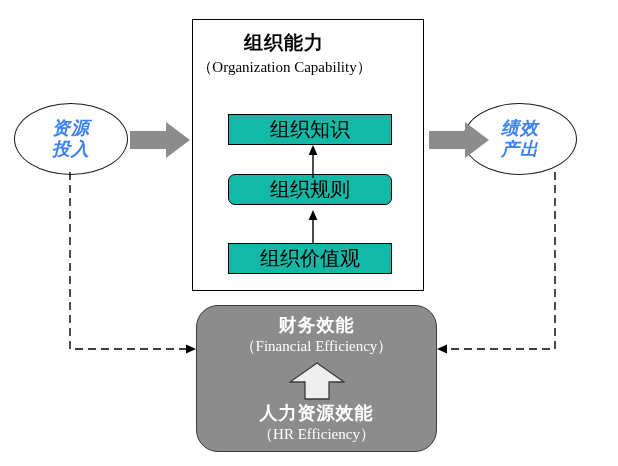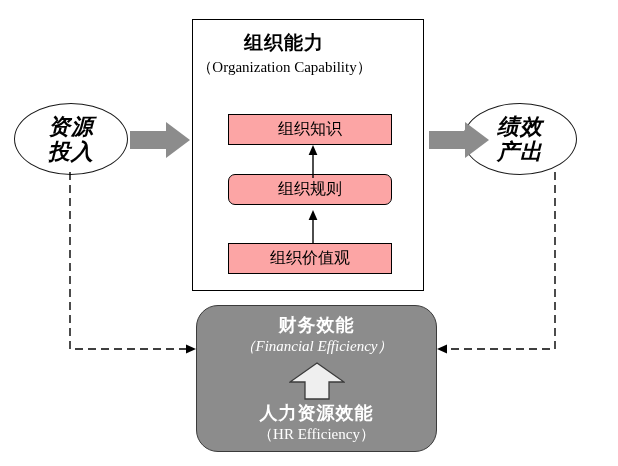--- a/index.html
+++ b/index.html
@@ -51,25 +51,25 @@
   }
 
   
   .inner-box {
     position: absolute;
     left: 228px;
     width: 164px;
     height: 31px;
     border: 1.2px solid #000000;
     box-sizing: border-box;
-    background: #fca5a5;
+    background: #14b8a6;
     display: flex;
     align-items: center;
     justify-content: center;
-    font-size: 16px;
+    font-size: 20px;
     color: #000000;
     font-family: "Liberation Serif", "DejaVu Serif", serif;
   }
   .inner-box.k1 { top: 114px; }
   .inner-box.k2 { top: 174px; border-radius: 7px; }
   .inner-box.k3 { top: 243px; }
 
   
   .thin-arrow {
     position: absolute;
@@ -88,24 +88,24 @@
     border: 1.5px solid #1a1a1a;
     border-radius: 50%;
     background: #ffffff;
     display: flex;
     flex-direction: column;
     align-items: center;
     justify-content: center;
     line-height: 1.15;
   }
   .ellipse span {
-    font-size: 22px;
+    font-size: 18px;
     font-weight: bold;
     font-style: italic;
-    color: #000000;
+    color: #3b82f6;
     letter-spacing: 1px;
     font-family: "DejaVu Serif", "Liberation Serif", serif;
   }
   .ellipse.left  { left: 14px;  top: 103px; }
   .ellipse.right { left: 463px; top: 103px; }
 
   
   .block-arrow {
     position: absolute;
     top: 120px;
@@ -129,21 +129,21 @@
   }
   .gray-line {
     position: absolute;
     width: 241px;
     left: 196px;
     text-align: center;
     color: #ffffff;
   }
   .gb-cn1 { top: 313px; font-size: 18px; font-weight: bold; letter-spacing: 1px;
             font-family: "DejaVu Sans", "Liberation Sans", sans-serif; }
-  .gb-en1 { top: 337px; font-size: 15px; font-style: italic; }
+  .gb-en1 { top: 337px; font-size: 15px; }
   .gb-cn2 { top: 401px; font-size: 18px; font-weight: bold; letter-spacing: 1px;
             font-family: "DejaVu Sans", "Liberation Sans", sans-serif; }
   .gb-en2 { top: 425px; font-size: 15px; }
 
   .white-up-arrow {
     position: absolute;
     left: 289px;
     top: 362px;
     width: 56px;
     height: 38px;

